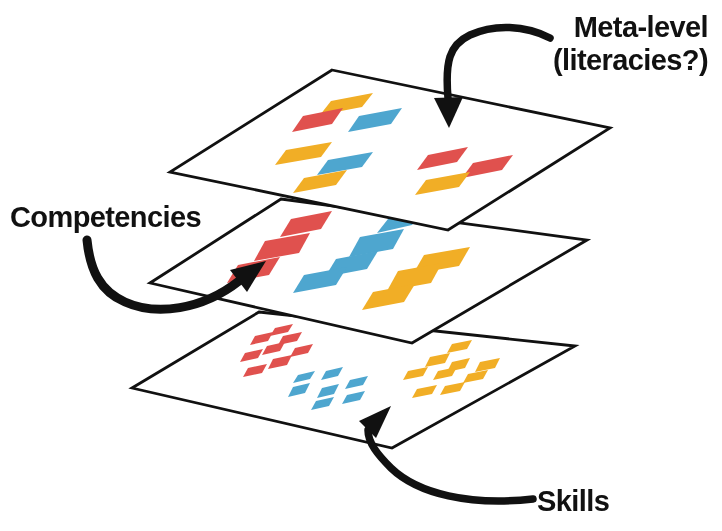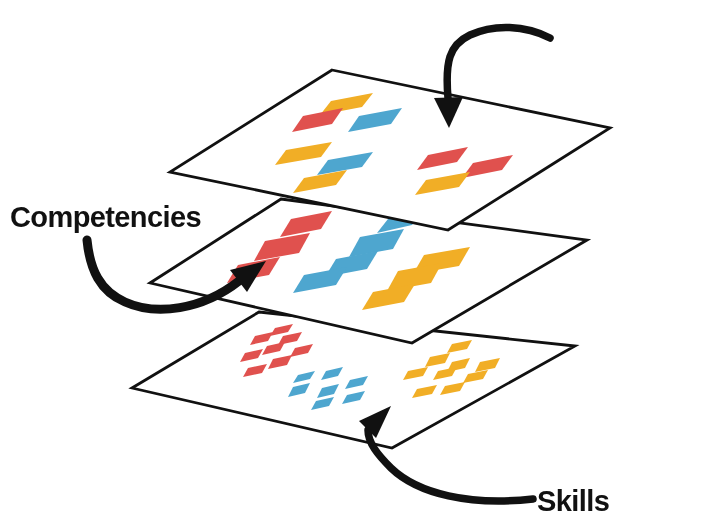--- a/index.html
+++ b/index.html
@@ -89,18 +89,22 @@
       <g>
         <path d="M 87 240 C 90 270 100 291 125 302 C 156 316 202 310 239 281" fill="none" stroke="#111111" stroke-width="9" stroke-linecap="round"></path>
         <polygon points="266,261 247,292 230,270" fill="#111111"></polygon>
       </g>
       <g>
         <path d="M 533 499 C 470 506 418 494 391 468 C 378 455 368 443 368 430" fill="none" stroke="#111111" stroke-width="7.5" stroke-linecap="round"></path>
         <polygon points="391,406 376,438 359,421" fill="#111111"></polygon>
       </g>
     </svg>
 
+  <div class="label label-meta">
+    <div>Meta-level</div>
+    <div>(literacies?)</div>
+  </div>
 
   <div class="label label-competencies">Competencies</div>
 
   <div class="label label-skills">Skills</div>
 
 </div>
 
 </body></html>

